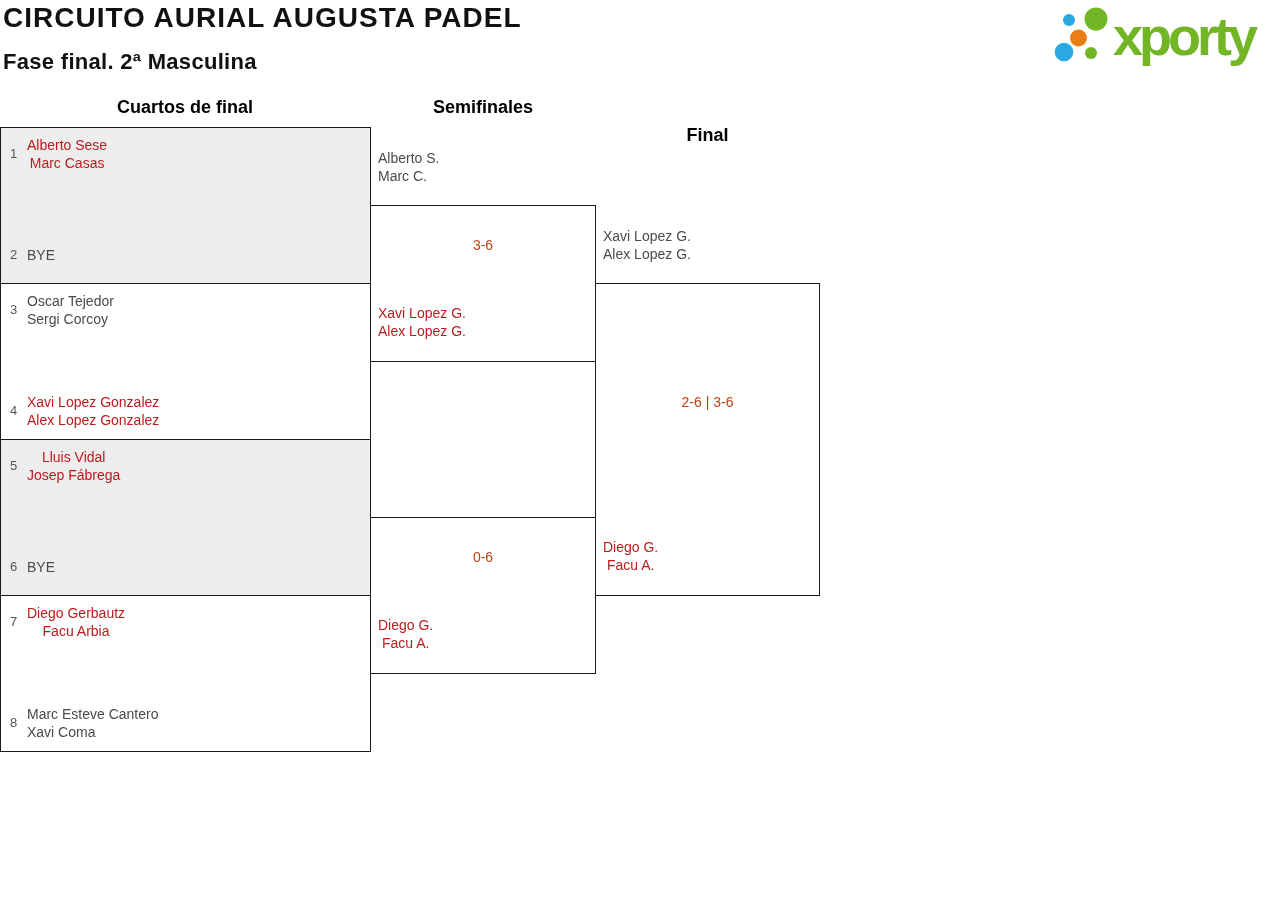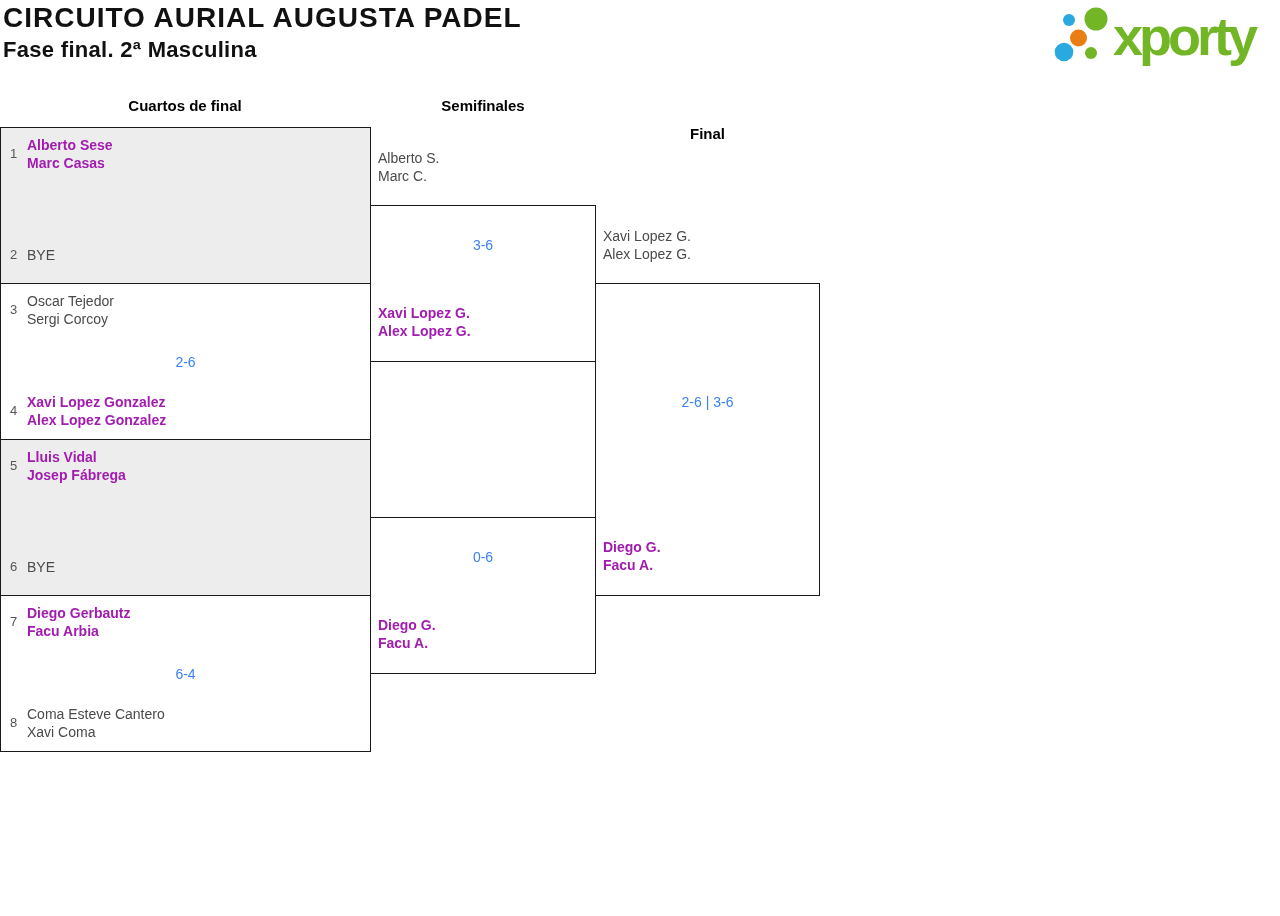--- a/index.html
+++ b/index.html
@@ -14,34 +14,34 @@
   #stage { position:absolute; inset:0; }
 
   
   .header { position:absolute; left:3px; top:2px; }
   .title {
     font-size:28px; font-weight:700; letter-spacing:1px;
     line-height:31px; color:#111; white-space:nowrap;
   }
   .subtitle {
     font-size:22px; font-weight:700; letter-spacing:0.3px;
-    line-height:30px; color:#111; margin-top:2px; white-space:nowrap;
+    line-height:30px; color:#111; margin-top:14px; white-space:nowrap;
   }
 
   
   .logo { position:absolute; left:1050px; top:2px; width:230px; height:72px; cursor:pointer; }
   .logo text {
     font-family:"Liberation Sans","DejaVu Sans",sans-serif;
     font-weight:bold; font-size:54px; letter-spacing:-4px;
   }
 
   
   .colhead {
     position:absolute; top:97px; text-align:center;
-    font-size:15px; font-weight:700; color:#000;
+    font-size:18px; font-weight:700; color:#000;
   }
   .ch1 { left:0;     width:370px; }
   .ch2 { left:370px; width:226px; }
   .ch3 { left:595px; width:225px;margin-top:28px; }
 
   
   .match {
     position:absolute;
     border:1px solid #1a1a1a;
     background:#fff;
@@ -62,30 +62,30 @@
     display:flex; gap:7px; align-items:center;
   }
   .team.t { top:8px; }
   .team.b { bottom:10px; min-height:36px; }
 
   .seed {
     flex:none; width:13px; text-align:center;
     font-size:13px; color:#555; line-height:18px;
   }
   .names { font-size:14px; line-height:18px; color:#4a4a4a; }
-  .names.winner { font-weight:700; color:#a21caf; }
+  .names.winner { font-weight:400; color:#b91c1c;text-align:center; }
 
   
   .sf .team, .final .team { left:7px; right:6px; }
   .sf .team.t, .final .team.t { top:-57px; min-height:36px; }
   .sf .team.b, .final .team.b { bottom:21px; }
 
   .score {
     position:absolute; left:0; right:0; text-align:center;
-    font-size:14px; line-height:16px; color:#3b82f6;
+    font-size:14px; line-height:16px; color:#c2410c;
   }
   .qf .score    { top:70px; }
   .sf .score    { top:31px; }
   .final .score { top:110px; }
 </style>
 </head>
 <body>
 
 <div id="stage">
 
@@ -126,21 +126,20 @@
   </div>
 
   <div class="match qf qf2">
     <div class="team t">
       <span class="seed">3</span>
       <div class="names">
         <div>Oscar Tejedor</div>
         <div>Sergi Corcoy</div>
       </div>
     </div>
-    <div class="score">2-6</div>
     <div class="team b">
       <span class="seed">4</span>
       <div class="names winner">
         <div>Xavi Lopez Gonzalez</div>
         <div>Alex Lopez Gonzalez</div>
       </div>
     </div>
   </div>
 
   <div class="match qf qf3 shaded">
@@ -162,25 +161,24 @@
   </div>
 
   <div class="match qf qf4">
     <div class="team t">
       <span class="seed">7</span>
       <div class="names winner">
         <div>Diego Gerbautz</div>
         <div>Facu Arbia</div>
       </div>
     </div>
-    <div class="score">6-4</div>
     <div class="team b">
       <span class="seed">8</span>
       <div class="names">
-        <div>Coma Esteve Cantero</div>
+        <div>Marc Esteve Cantero</div>
         <div>Xavi Coma</div>
       </div>
     </div>
   </div>
 
   <div class="match sf sf1">
     <div class="team t">
       <div class="names">
         <div>Alberto S.</div>
         <div>Marc C.</div>

